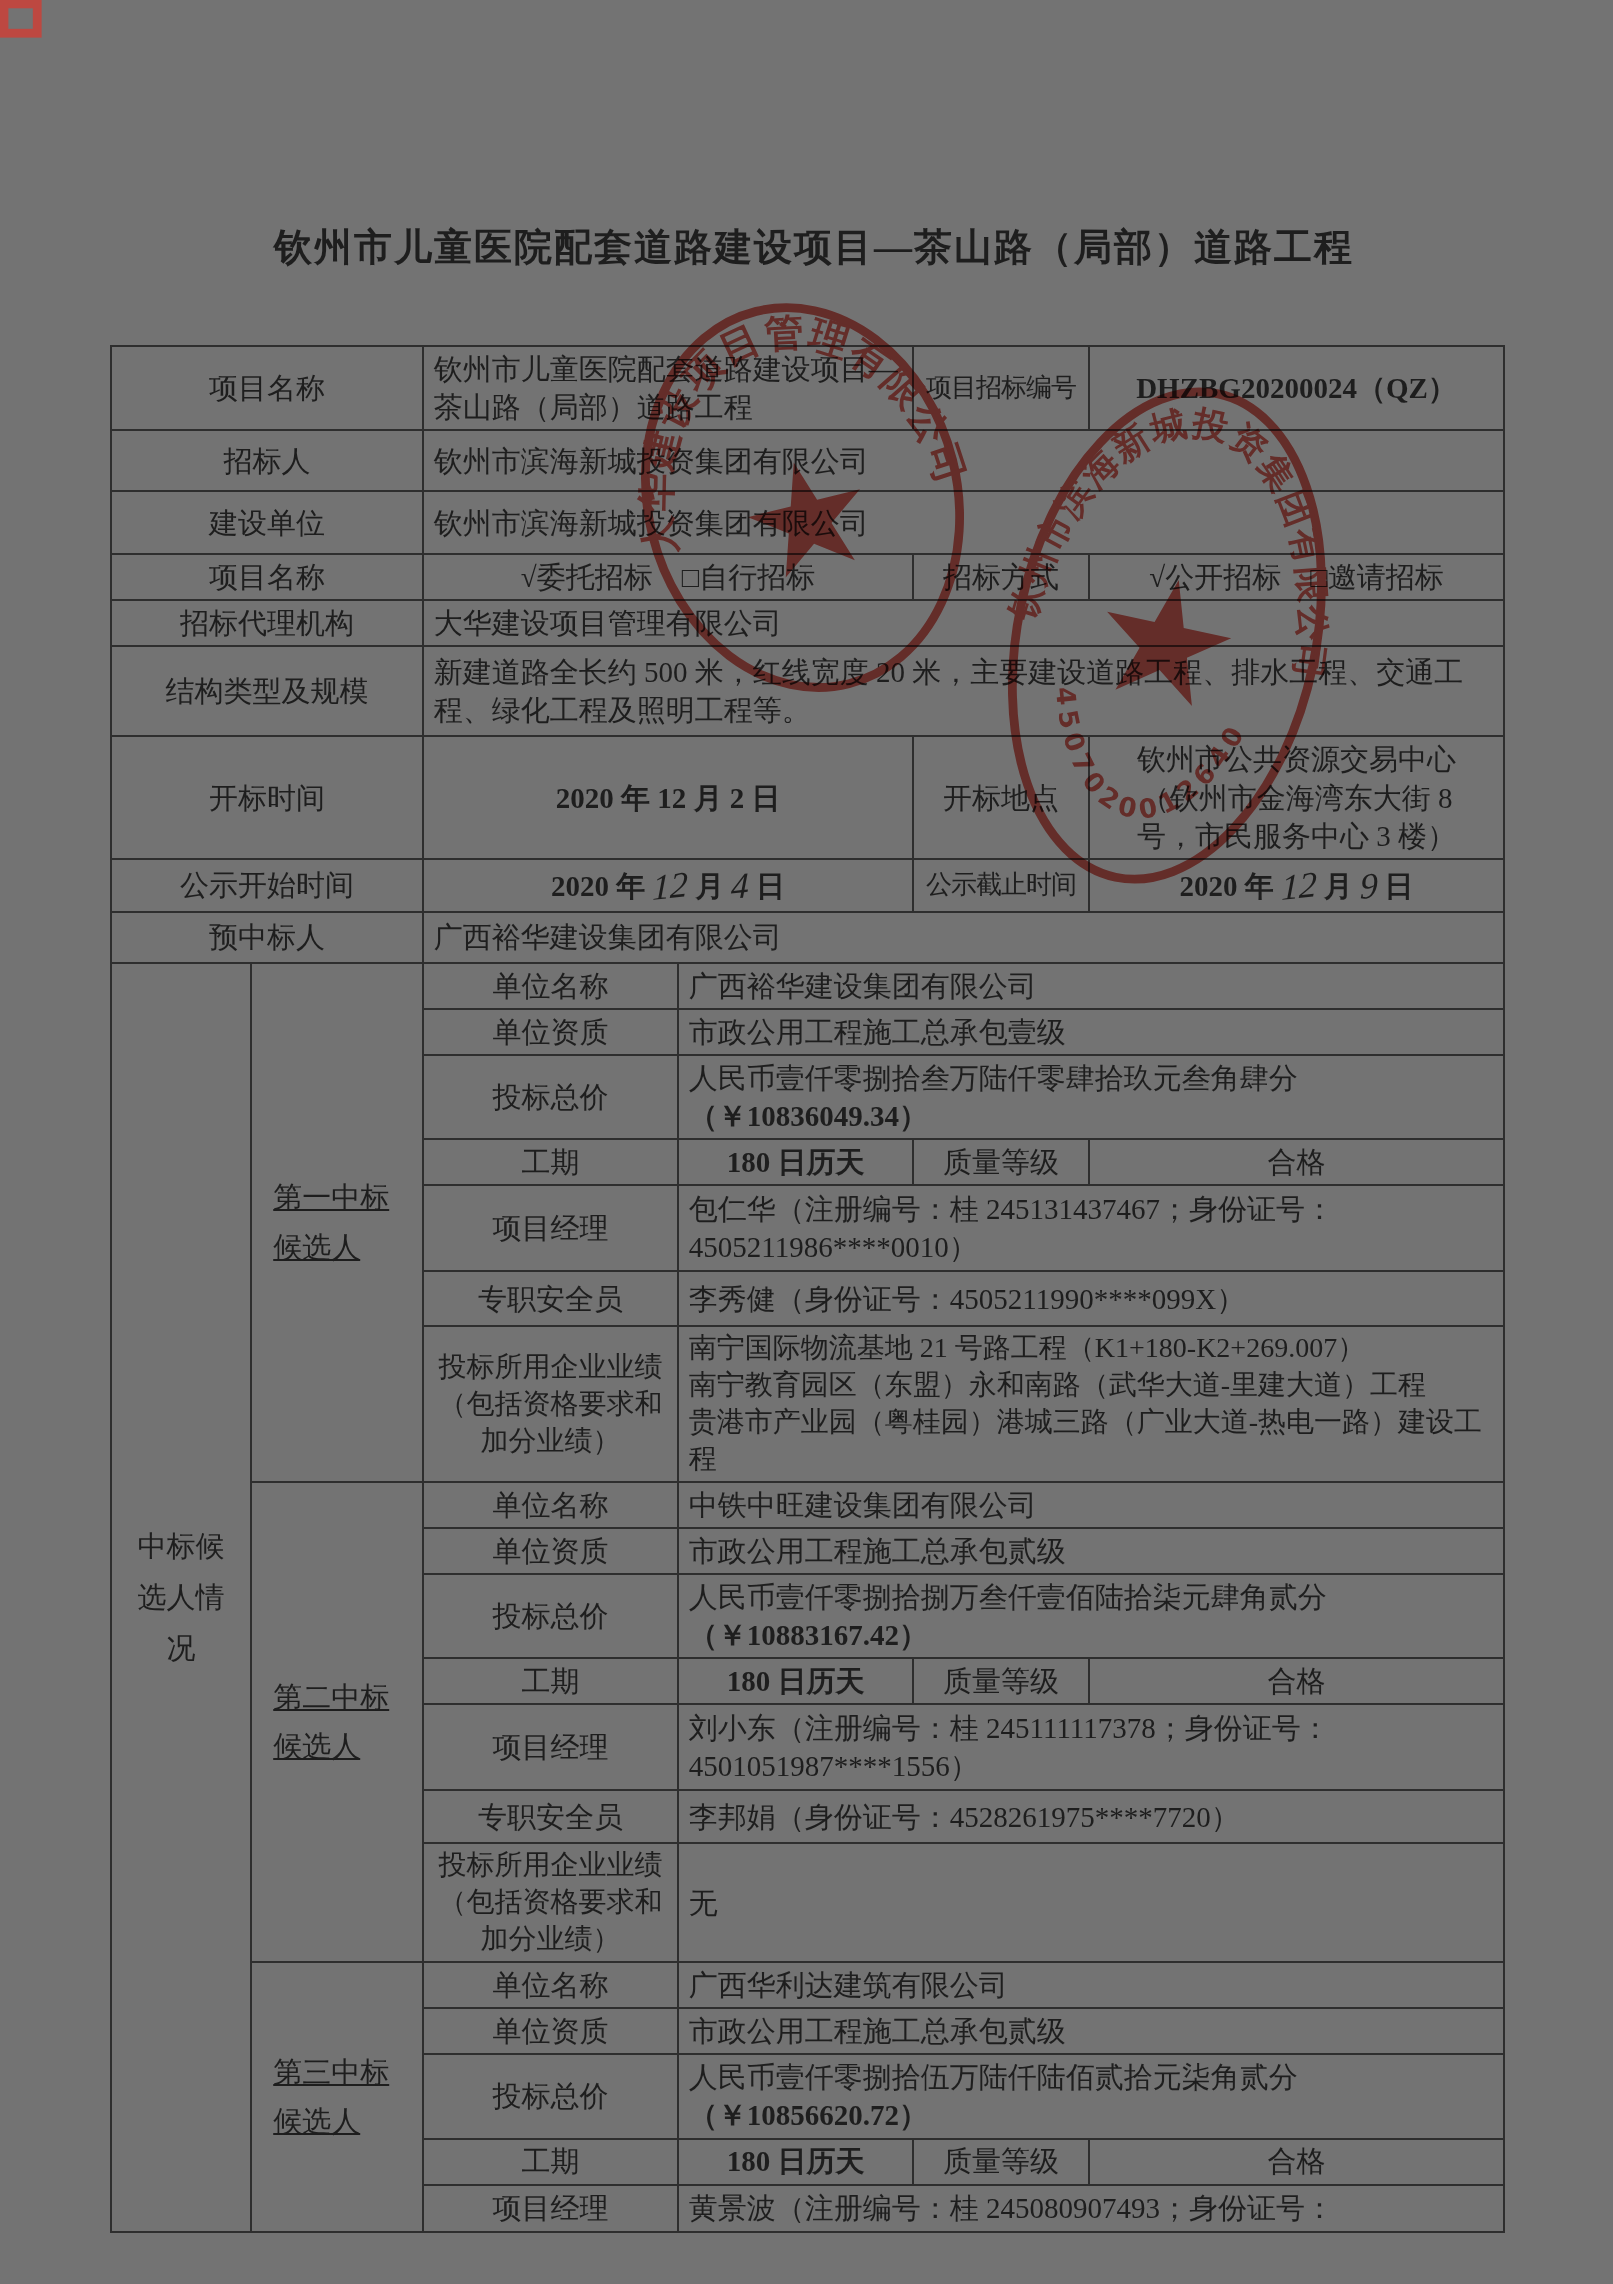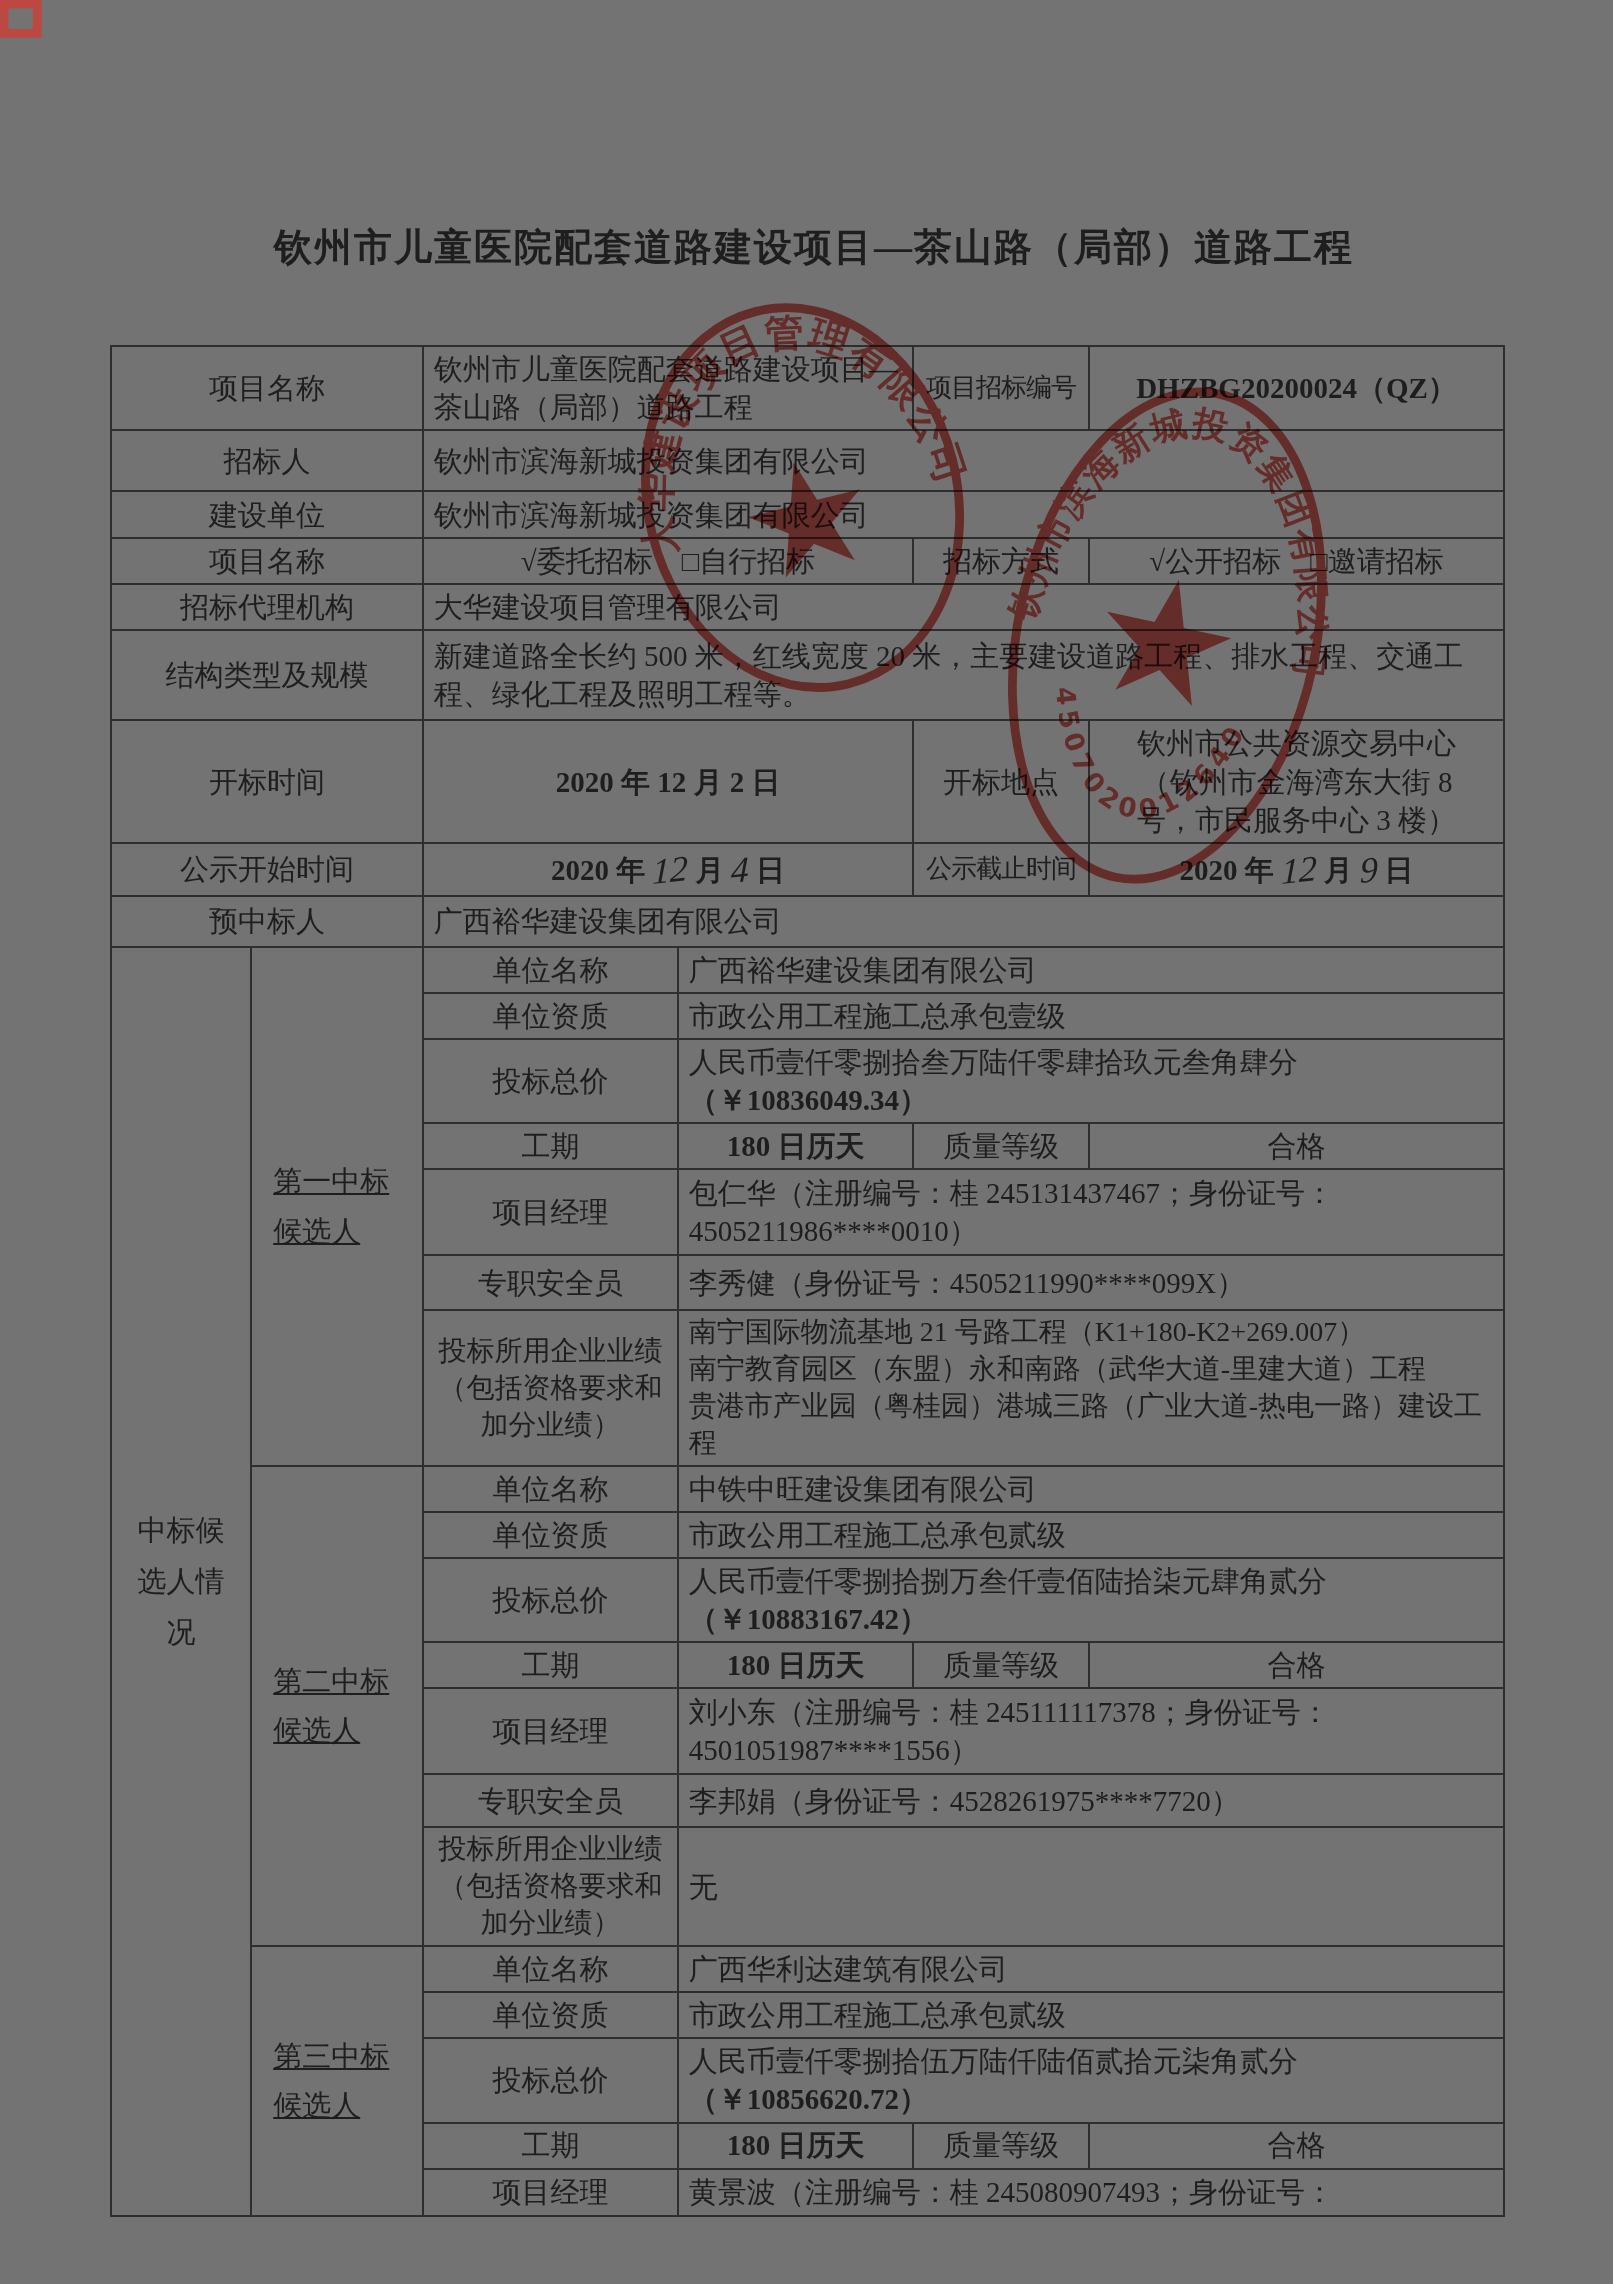--- a/index.html
+++ b/index.html
@@ -53,21 +53,21 @@
         <tr style="height:76px">
       <td colspan="2" class="lab">项目名称</td>
       <td colspan="2">钦州市儿童医院配套道路建设项目—茶山路（局部）道路工程</td>
       <td class="lab tight">项目招标编号</td>
       <td class="c b">DHZBG20200024（QZ）</td>
     </tr>
     <tr style="height:61px">
       <td colspan="2" class="lab">招标人</td>
       <td colspan="4">钦州市滨海新城投资集团有限公司</td>
     </tr>
-    <tr style="height:47px">
+    <tr style="height:63px">
       <td colspan="2" class="lab">建设单位</td>
       <td colspan="4">钦州市滨海新城投资集团有限公司</td>
     </tr>
     <tr style="height:45px">
       <td colspan="2" class="lab">项目名称</td>
       <td colspan="2" class="c">√委托招标　□自行招标</td>
       <td class="lab">招标方式</td>
       <td class="c">√公开招标　□邀请招标</td>
     </tr>
     <tr style="height:43px">

